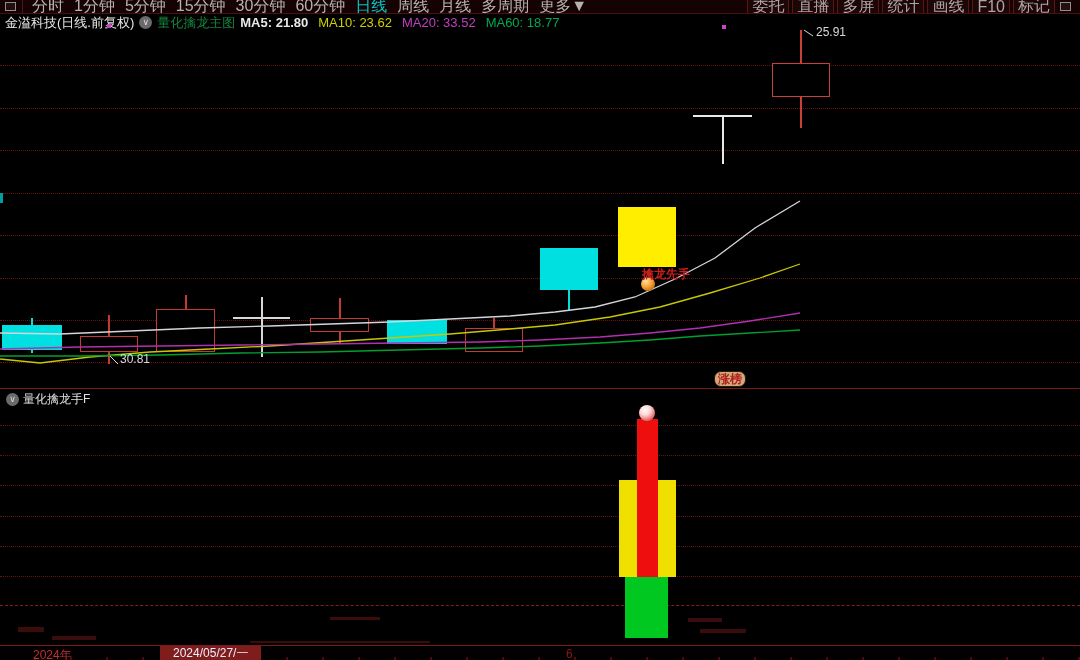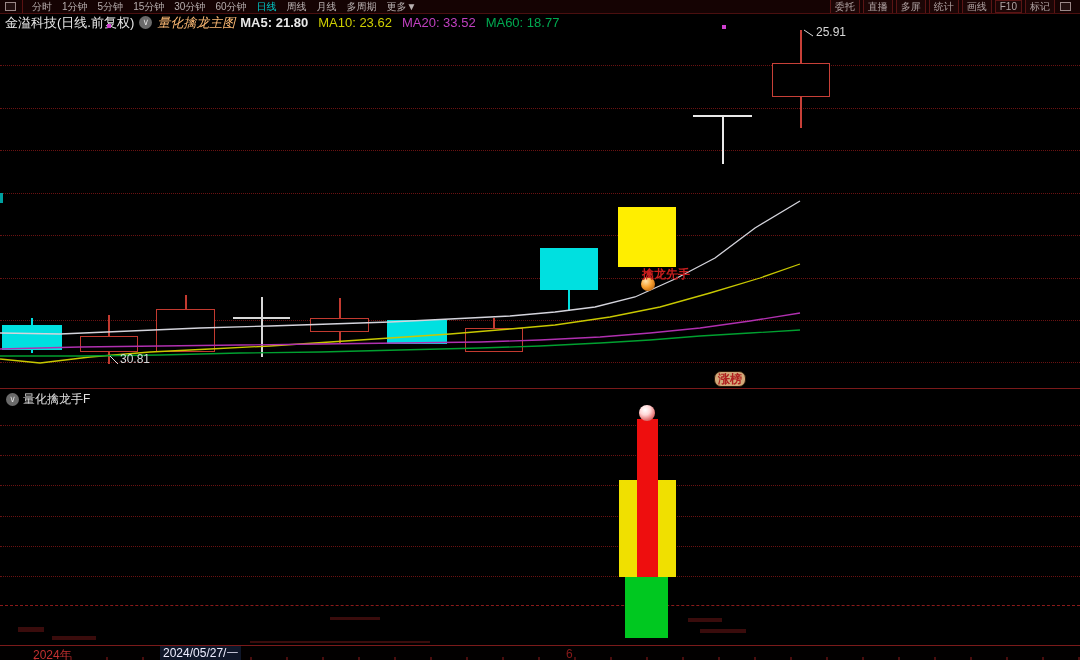--- a/index.html
+++ b/index.html
@@ -1,20 +1,20 @@
 <!DOCTYPE html>
 <html><head>
 <meta charset="utf-8">
 <style>
   html,body{margin:0;padding:0;background:#000;}
   .screen{position:relative;width:1080px;height:660px;background:#000;overflow:hidden;
           font-family:"Liberation Sans","DejaVu Sans",sans-serif;}
   
   .topbar{position:absolute;top:0;left:0;width:1080px;height:13px;background:#150303;
-          border-bottom:1px solid #4a0f0f;display:flex;align-items:center;font-size:10px;
+          border-bottom:1px solid #4a0f0f;display:flex;align-items:center;font-size:16px;
           color:#b8b0b0;overflow:hidden;white-space:nowrap;}
   .winicon{width:9px;height:7px;border:1px solid #9a8888;margin:0 6px 0 5px;background:#221010;}
   .menusep{width:1px;height:13px;background:#5a1212;margin-right:4px;}
   .mi{padding:0 5px;cursor:default;}
   .mi.active{color:#00c8c8;}
   .topbar-right{margin-left:auto;display:flex;align-items:center;padding-right:3px;}
   .mbtn{border:1px solid #5a1515;padding:0 4px;margin-left:3px;color:#b0a4a4;background:#1c0606;}
   
   .infobar{position:absolute;top:15px;left:5px;height:15px;display:flex;align-items:center;
            gap:5px;font-size:13px;color:#e2e2e2;z-index:5;}
@@ -36,21 +36,21 @@
   .subtitle{position:absolute;display:flex;align-items:center;gap:4px;font-size:12px;color:#e0e0e0;z-index:5;}
   .dotmark{position:absolute;width:4px;height:4px;background:#d040d0;z-index:8;}
   .edge-mark{position:absolute;background:#00a0a0;z-index:3;}
   .smudge{position:absolute;background:#3a0c0c;z-index:1;}
   
   .footer{position:absolute;top:645px;left:0;width:1080px;height:15px;background:#020000;
           border-top:1px solid #7a1a1a;font-size:12px;z-index:5;}
   .footer-ticks{position:absolute;bottom:0;left:0;width:1080px;height:4px;
           background:repeating-linear-gradient(90deg,transparent 0 34px,#4a0d0d 34px 36px);}
   .year-label{position:absolute;left:33px;top:1px;color:#c23030;}
-  .date-box{position:absolute;left:160px;top:0;background:#0f172a;color:#eef;padding:0 3px;line-height:14px;}
+  .date-box{position:absolute;left:160px;top:0;background:#7f1d1d;color:#eef;padding:0 13px;line-height:14px;}
   .month-label{position:absolute;left:566px;top:1px;color:#8a1a1a;}
 </style>
 </head>
 <body>
 
 <div class="screen">
 
   <div class="topbar">
     <span class="winicon"></span>
     <span class="menusep"></span>
@@ -63,21 +63,21 @@
         <span class="mbtn">画线</span>
         <span class="mbtn">F10</span>
         <span class="mbtn">标记</span>
         <span class="winicon"></span>
       </span>
   </div>
 
   <div class="infobar">
     <span style="color:#e8e8e8;">金溢科技(日线.前复权)</span>
     <span class="circle-chevron">∨</span>
-    <span style="color:#fdba74;font-style:italic;">量化擒龙主图</span>
+    <span style="color:#15803d;">量化擒龙主图</span>
     <span id="ma-labels"><span style="color: rgb(232, 232, 232); margin-right: 10px; font-weight: bold;">MA5: 21.80</span><span style="color: rgb(207, 207, 0); margin-right: 10px;">MA10: 23.62</span><span style="color: rgb(192, 64, 192); margin-right: 10px;">MA20: 33.52</span><span style="color: rgb(0, 168, 80); margin-right: 10px;">MA60: 18.77</span></span>
   </div>
 
   <div id="main-panel">
       <div class="grid-h" style="top: 65px; position: absolute;"></div>
       <div class="grid-h" style="top: 108px; position: absolute;"></div>
       <div class="grid-h" style="top: 150px; position: absolute;"></div>
       <div class="grid-h" style="top: 193px; position: absolute;"></div>
       <div class="grid-h" style="top: 235px; position: absolute;"></div>
       <div class="grid-h" style="top: 278px; position: absolute;"></div>

